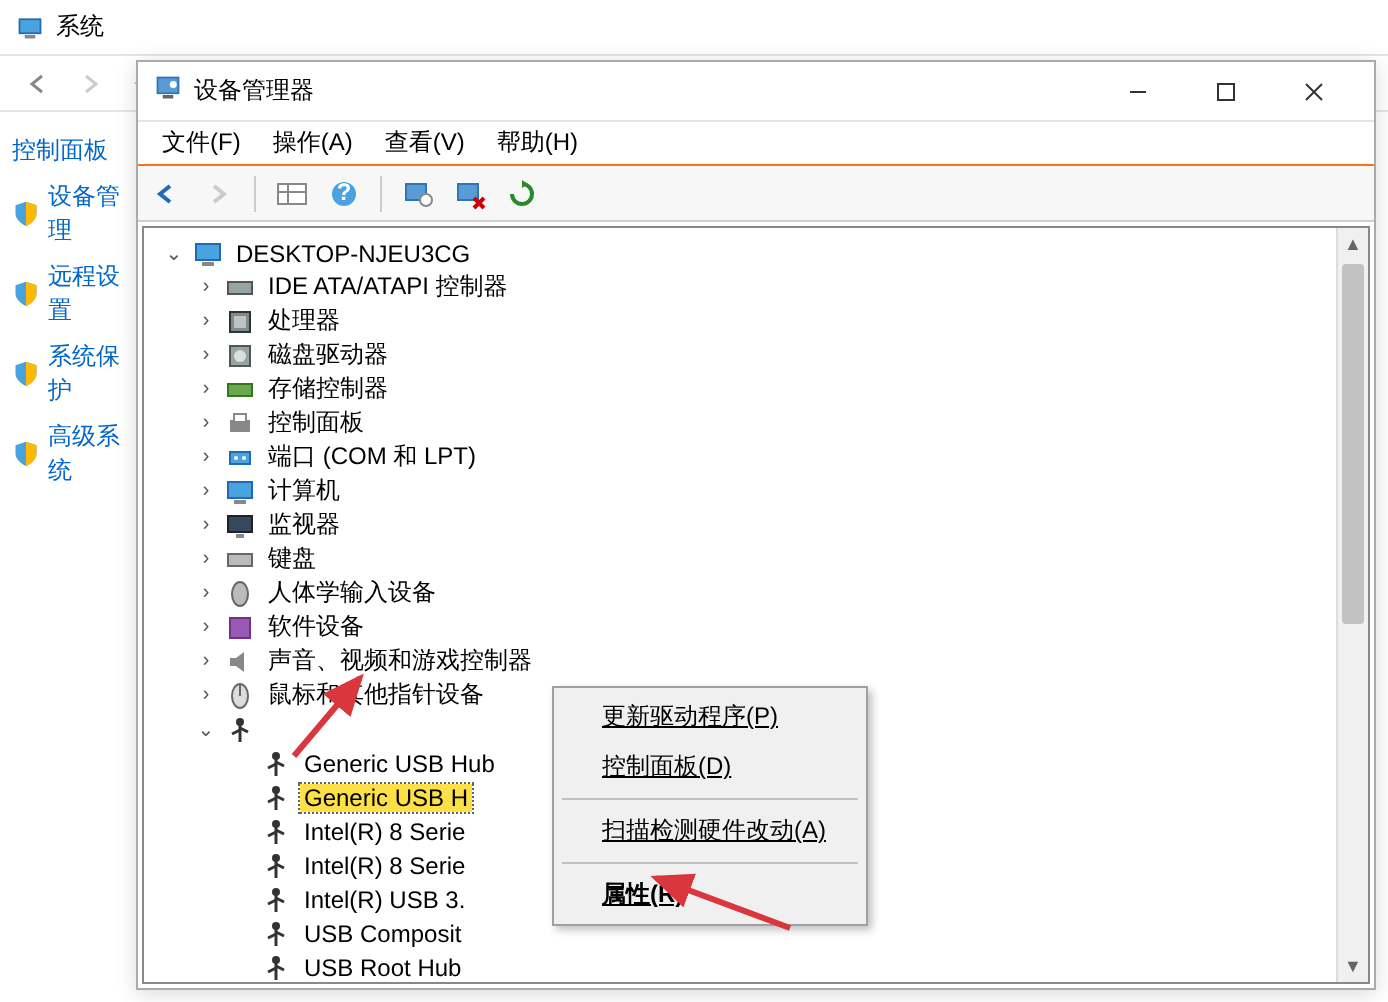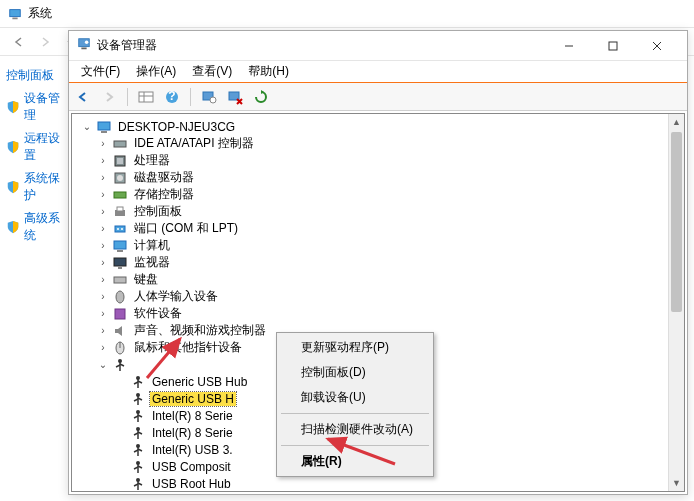--- a/index.html
+++ b/index.html
@@ -445,24 +445,23 @@
         <span class="label">USB Root Hub</span>
       </div>
       <div class="scrollbar-v">
       <div class="scroll-btn" style="top:0">▲</div>
       <div class="scroll-thumb"></div>
       <div class="scroll-btn" style="bottom:0">▼</div>
     </div>
   </div>
 </div>
 
-<div class="ctx-menu" id="ctx-menu" style="left:276px; top:332px;">
+<div class="ctx-menu" id="ctx-menu" style="left:276px; top:343px;text-decoration:underline;">
     <div class="ctx-item">更新驱动程序(P)</div>
     <div class="ctx-item">控制面板(D)</div>
-    <div class="ctx-item">卸载设备(U)</div>
     <div class="ctx-sep"></div>
     <div class="ctx-item">扫描检测硬件改动(A)</div>
     <div class="ctx-sep"></div>
     <div class="ctx-item bold">属性(R)</div>
   </div>
 
 <div class="arrow" style="left:142px; top:333px;">
   <svg width="60" height="50">
       <defs>
         <marker id="ah1" markerWidth="8" markerHeight="8" refX="6" refY="3" orient="auto">

